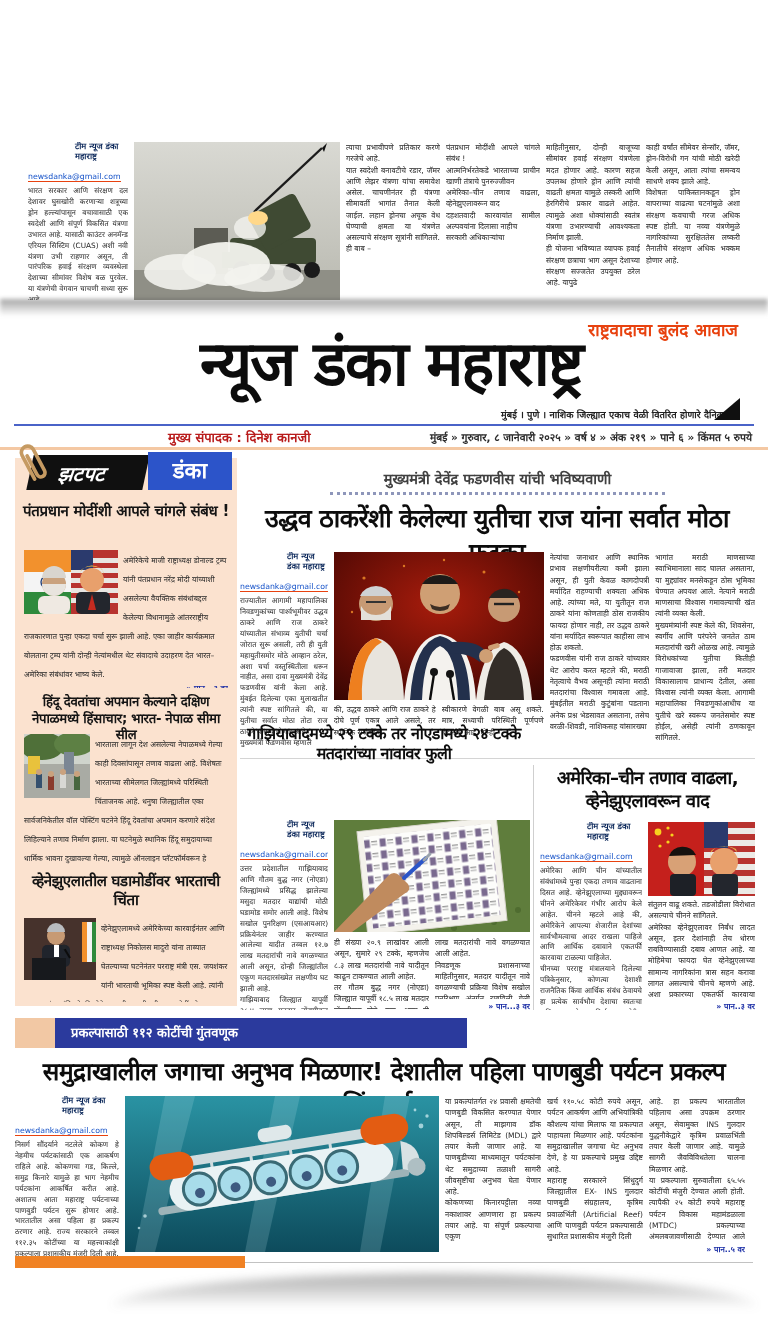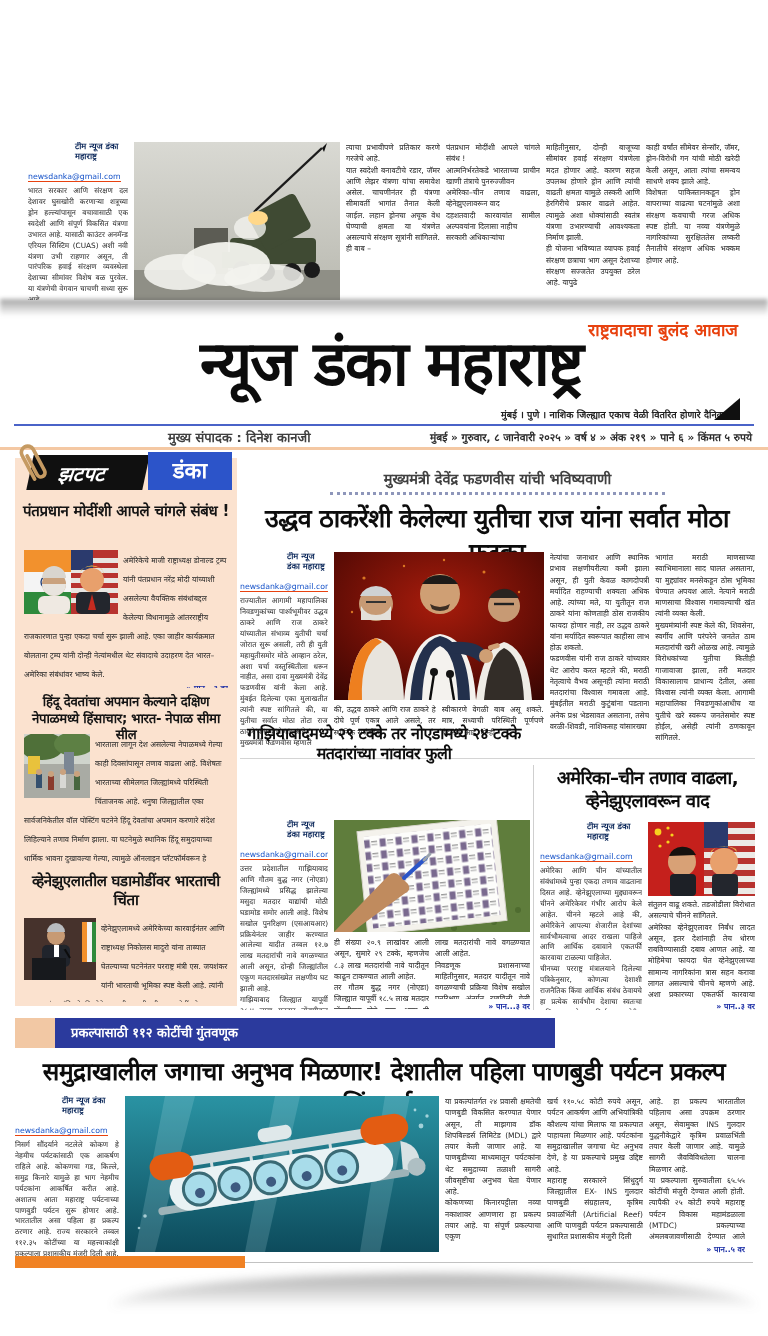--- a/index.html
+++ b/index.html
@@ -77,21 +77,21 @@
   </div>
 
   <div class="fold" style="top:299px;left:0;width:768px;height:17px;
        background:linear-gradient(to bottom, rgba(90,90,90,0.55), rgba(255,255,255,0));filter:blur(2px);"></div>
 
   <div class="abs" style="top:318px;right:30px;font-size:17px;font-weight:bold;color:#e8420f;">राष्ट्रवादाचा बुलंद आवाज</div>
   <div class="abs hl" style="top:330px;left:0;width:768px;font-size:62px;line-height:1.1;letter-spacing:-2px;margin-left:7px;">न्यूज डंका महाराष्ट्र</div>
   <div class="abs" style="top:408px;right:44px;font-size:9.5px;font-weight:bold;color:#222;">मुंबई । पुणे । नाशिक जिल्ह्यात एकाच वेळी वितरित होणारे दैनिक</div>
   <div class="abs" style="top:398px;right:28px;width:0;height:0;border-bottom:22px solid #101010;border-left:26px solid transparent;"></div>
   <div class="abs" style="top:424px;left:14px;width:740px;height:2px;background:#4a63c8;"></div>
-  <div class="abs" style="top:428px;left:168px;font-size:13px;font-weight:bold;color:#404040;">मुख्य संपादक : दिनेश कानजी</div>
+  <div class="abs" style="top:428px;left:168px;font-size:13px;font-weight:bold;color:#b91c1c;">मुख्य संपादक : दिनेश कानजी</div>
   <div class="abs" style="top:430px;right:16px;font-size:10.5px;font-weight:bold;color:#2b2b2b;">मुंबई » गुरुवार, ८ जानेवारी २०२५ » वर्ष ४ » अंक २१९ » पाने ६ » किंमत ५ रुपये</div>
   <div class="abs" style="top:447px;left:0;width:768px;height:3px;background:#f4c8a3;"></div>
 
   <div class="abs sb-panel" style="top:458px;left:15px;width:222px;height:548px;"></div>
 
   <div class="abs" style="top:455px;left:30px;width:116px;height:35px;background:#101010;transform:skewX(-12deg);"></div>
   <div class="abs" style="top:460px;left:58px;font-size:20px;font-weight:bold;font-style:italic;color:#fff;transform:skewX(-6deg);">झटपट</div>
   <div class="abs" style="top:452px;left:148px;width:84px;height:38px;background:#2c54c9;text-align:center;line-height:38px;font-size:22px;font-weight:bold;color:#fff;">डंका</div>
   <svg class="abs" style="top:440px;left:18px;transform:rotate(-28deg);" width="30" height="48" viewBox="0 0 20 34">
     <path d="M6 27 V8 a4.5 4.5 0 0 1 9 0 v17 a3 3 0 0 1 -6 0 V10" fill="none" stroke="#c59a62" stroke-width="2.6" stroke-linecap="round"></path>
@@ -325,21 +325,21 @@
         <circle cx="76" cy="40" r="14" fill="#e8a06c"></circle>
         <path d="M62 36 a14 11 0 0 1 28 -2 l-2 -7 a16 10 0 0 0 -25 2 z" fill="#e8b84b"></path>
         <rect x="64" y="52" width="26" height="22" rx="4" fill="#23262d"></rect>
       </svg>
       <div class="body-txt" style="height:100px;">संतुलन वाढू शकते. तडजोडीला विरोधात असल्याचे चीनने सांगितले.
 अमेरिका व्हेनेझुएलावर निर्बंध लादत असून, इतर देशांनाही तेच धोरण राबविण्यासाठी दबाव आणत आहे. या मोहिमेचा फायदा घेत व्हेनेझुएलाच्या सामान्य नागरिकांना त्रास सहन करावा लागत असल्याचे चीनचे म्हणणे आहे. अशा प्रकारच्या एकतर्फी कारवाया जागतिक शांतता आणि स्थैर्यासाठी धोकादायक ठरू शकतात, असा इशाराही चीनने दिला आहे.</div>
       <div class="pageref">» पान..३ वर</div>
     </div>
   </div>
 
-  <div class="abs" style="top:1018px;left:15px;width:540px;height:30px;background:#2b3a9d;">
+  <div class="abs" style="top:1018px;left:15px;width:452px;height:30px;background:#2b3a9d;">
     <div style="position:absolute;left:0;top:0;width:40px;height:30px;background:#f2c8a4;"></div>
     <div style="position:absolute;left:56px;top:0;line-height:30px;color:#fff;font-weight:bold;font-size:13px;">प्रकल्पासाठी ११२ कोटींची गुंतवणूक</div>
   </div>
   <div class="abs hl" style="top:1054px;left:0;width:768px;font-size:24.5px;">समुद्राखालील जगाचा अनुभव मिळणार! देशातील पहिला पाणबुडी पर्यटन प्रकल्प सिंधुदुर्गात</div>
 
   <div class="abs flexrow" style="top:1096px;left:15px;width:740px;height:162px;">
     <div class="col" style="width:104px;">
       <div class="byline-name">टीम न्यूज डंका महाराष्ट्र</div>
       <div class="byline-mail">newsdanka@gmail.com</div>
       <div class="body-txt" style="font-size:7.3px;height:122px;">निसर्ग सौंदर्याने नटलेले कोकण हे नेहमीच पर्यटकांसाठी एक आकर्षण राहिले आहे. कोकणचा गड, किल्ले, समुद्र किनारे यामुळे हा भाग नेहमीच पर्यटकांना आकर्षित करीत आहे. अशातच आता महाराष्ट्र पर्यटनाच्या पाणबुडी पर्यटन सुरू होणार आहे. भारतातील असा पहिला हा प्रकल्प ठरणार आहे. राज्य सरकारने तब्बल ११२.३५ कोटींच्या या महत्त्वाकांक्षी प्रकल्पाला प्रशासकीय मंजुरी दिली आहे.</div>

